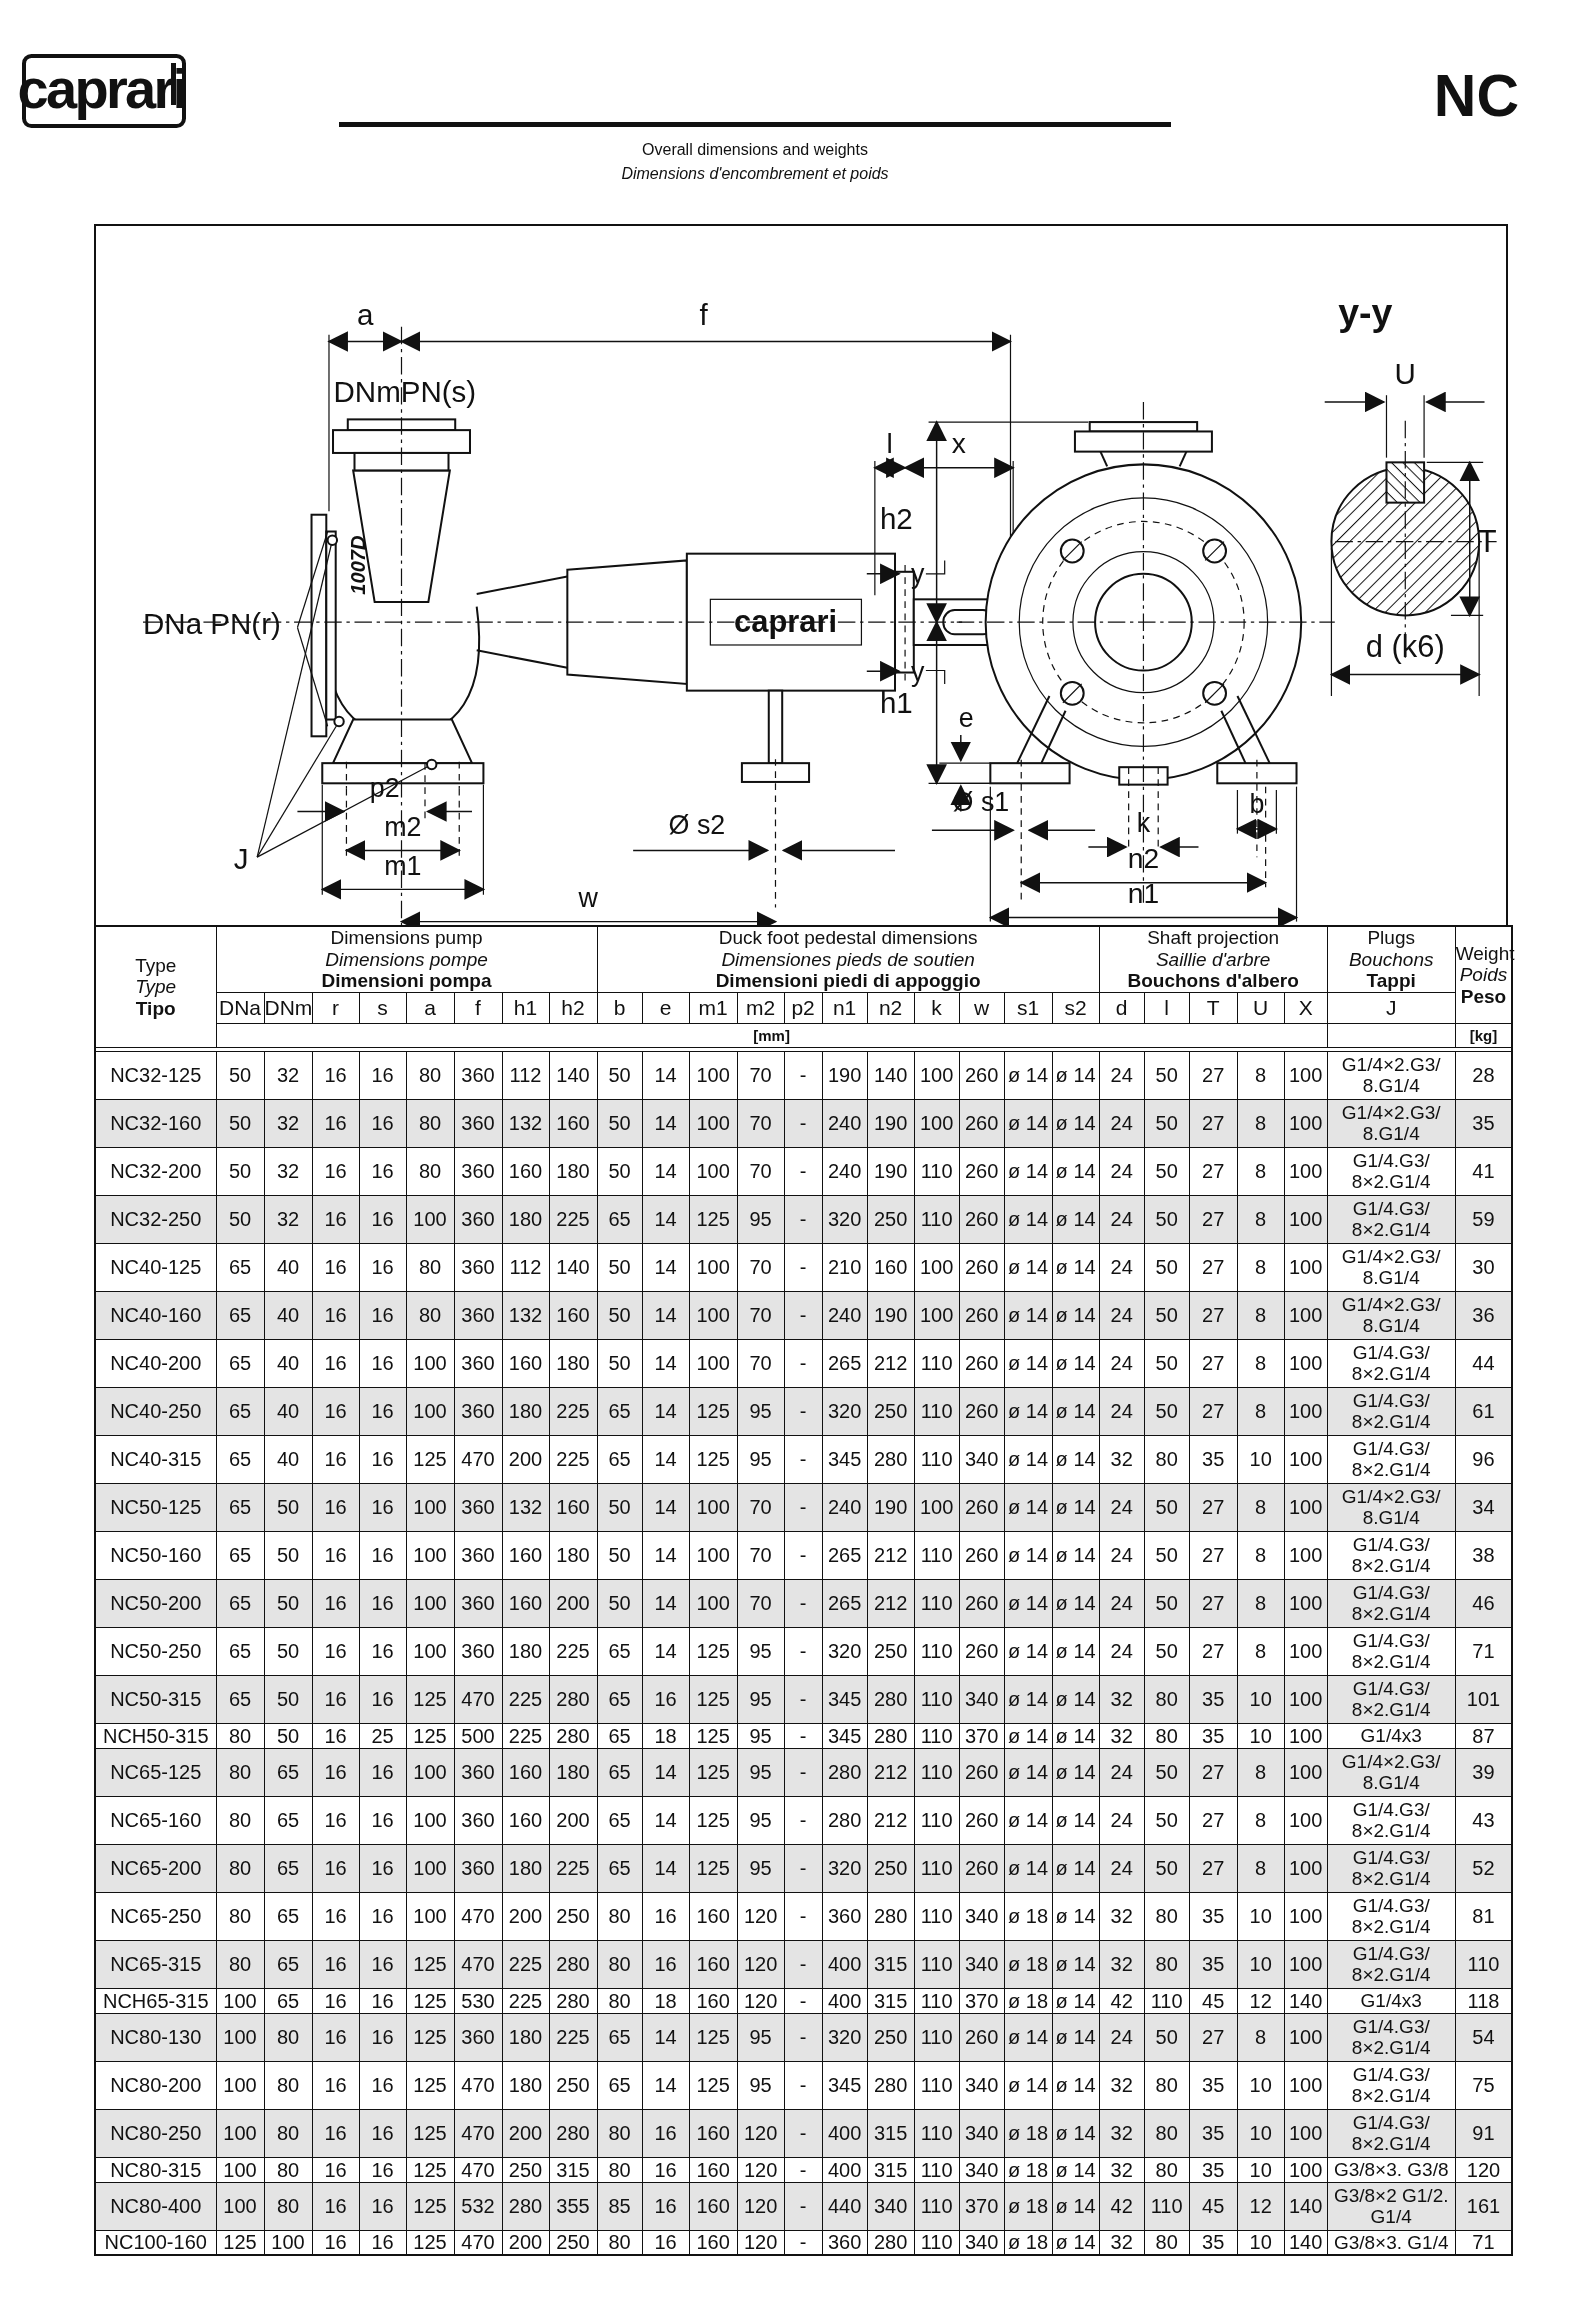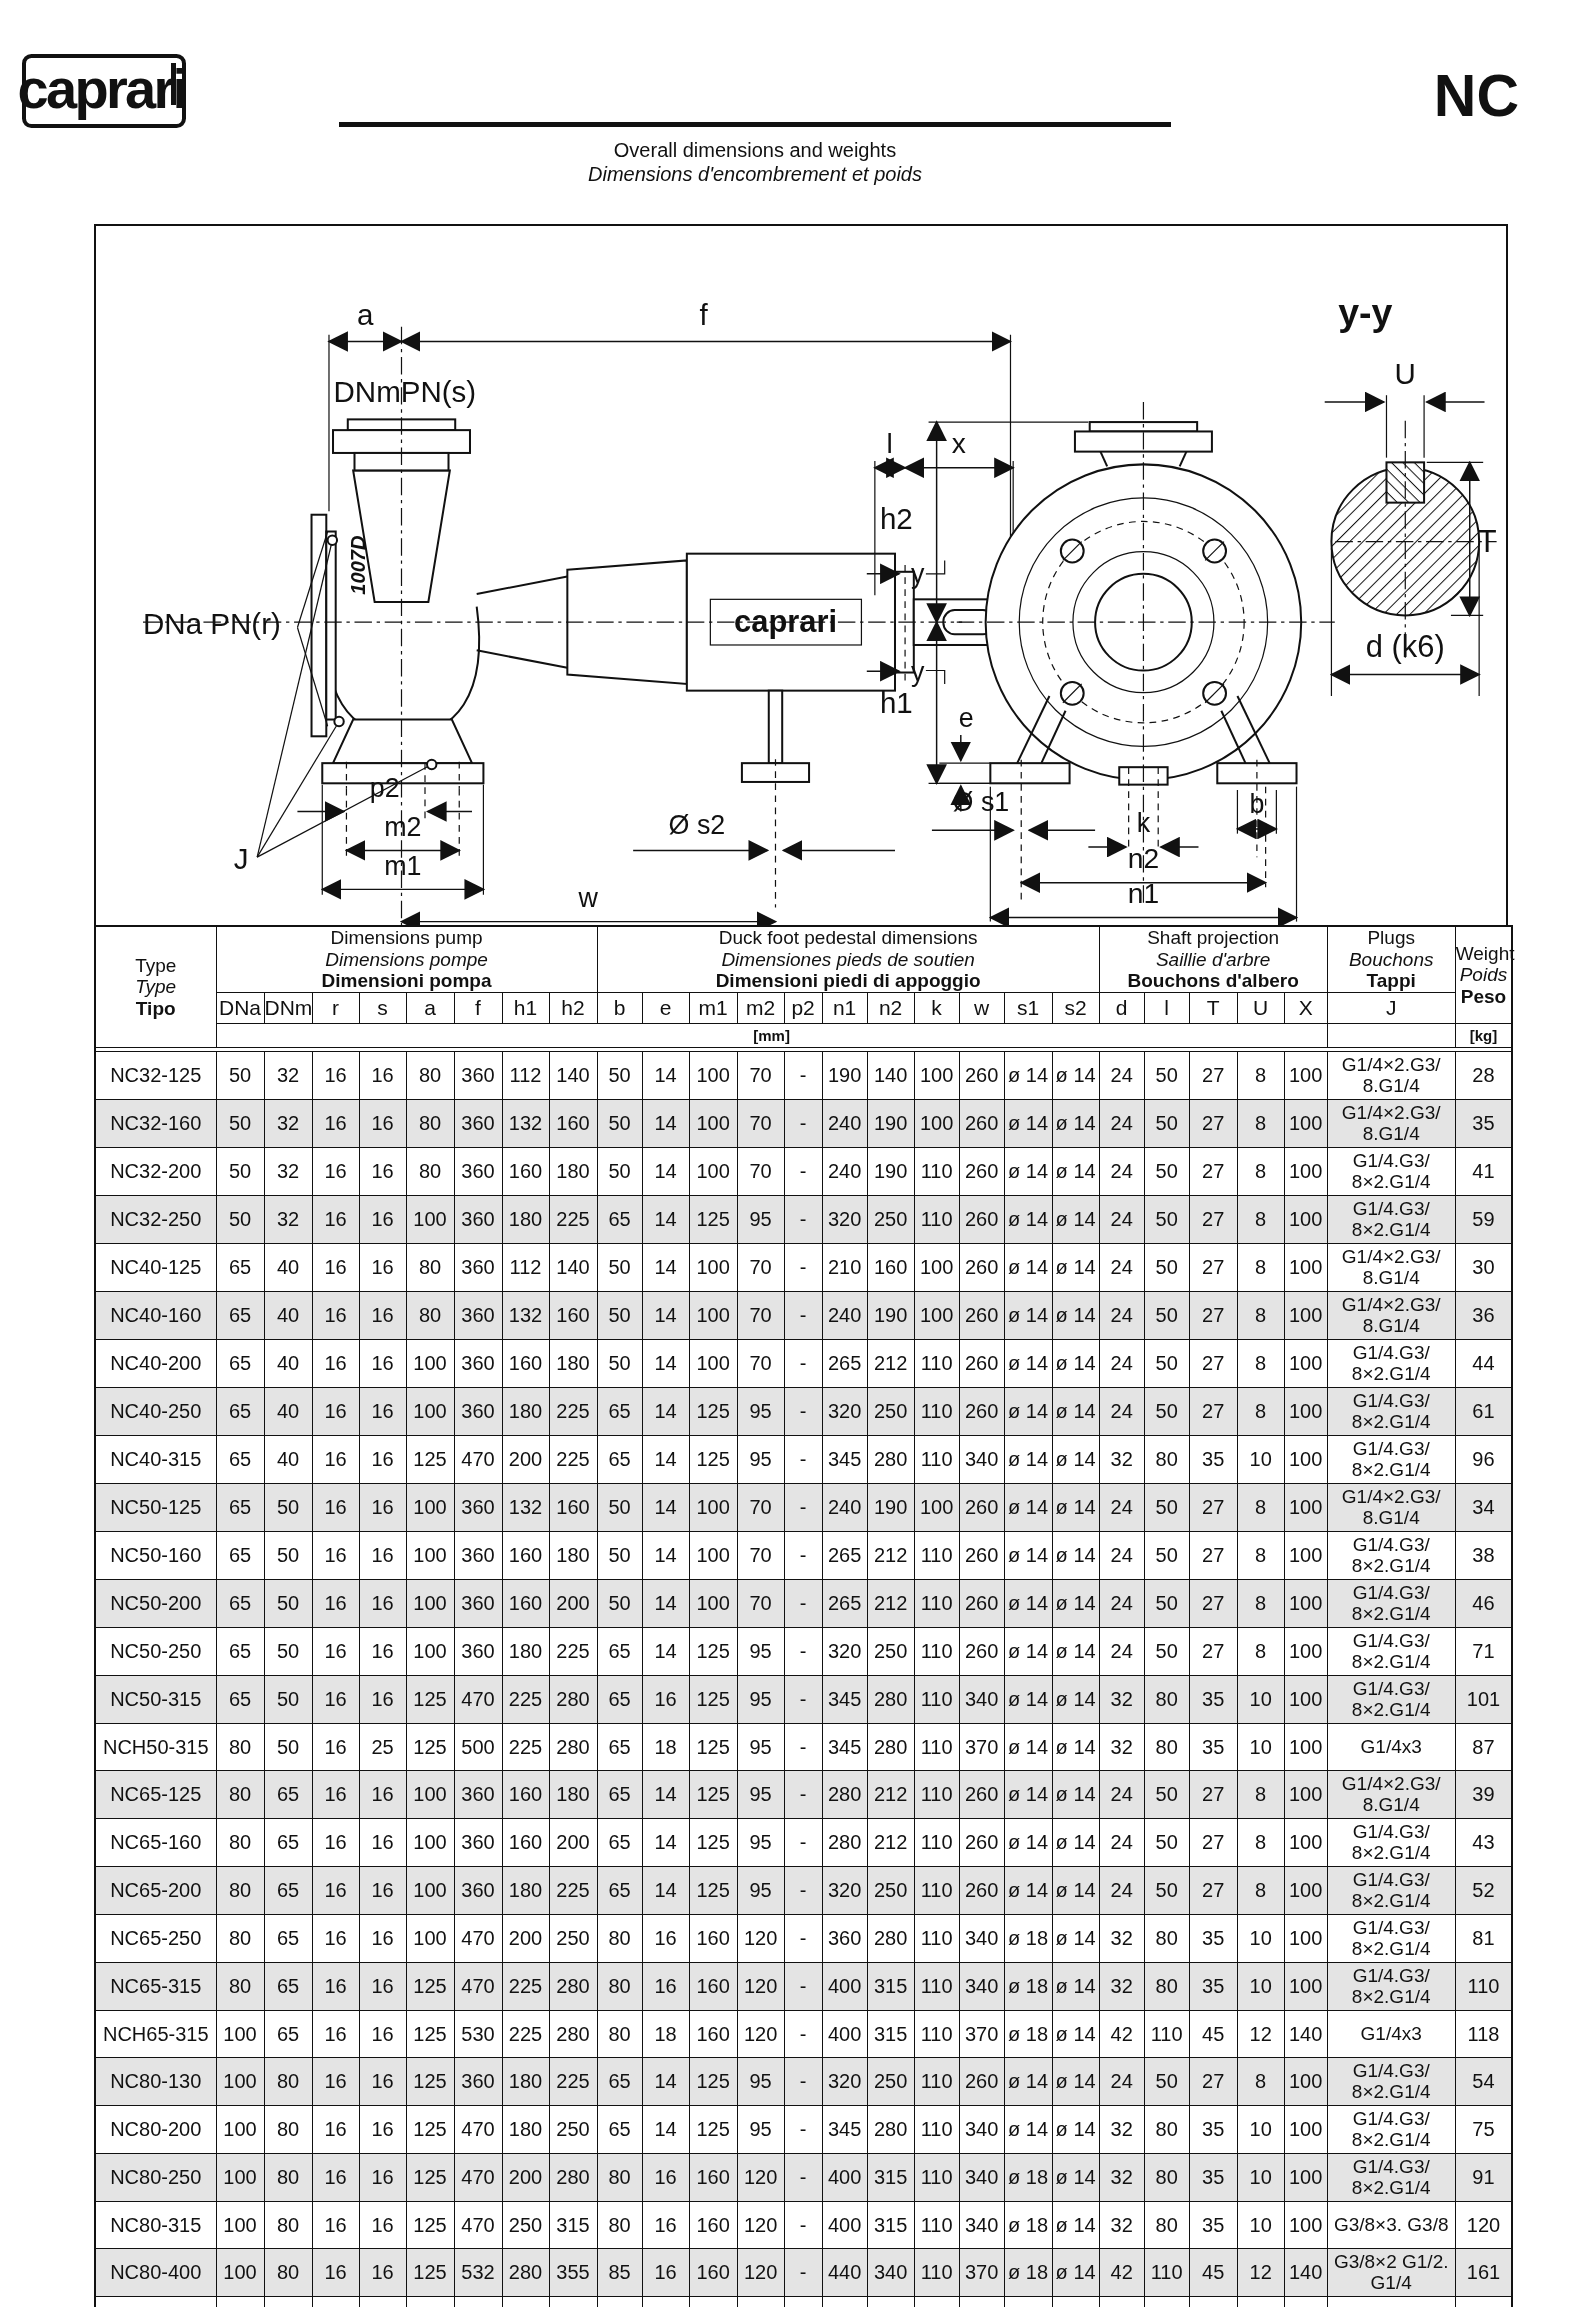--- a/index.html
+++ b/index.html
@@ -10,21 +10,21 @@
   
   .page-header { position: relative; height: 224px; }
   .logo {
     position: absolute; left: 21.5px; top: 54px; width: 164px; height: 74px;
     border: 4.7px solid #111; border-radius: 9.4px; display: flex; align-items: center; justify-content: center;
     font-weight: bold; font-size: 56px; letter-spacing: -2.7px; padding: 0 6.7px 5.4px 2.7px;
   }
   .logo::after { content:""; position:absolute; right: 6px; top: 5.4px; height: 42px; width: 4.7px; background:#111; }
   .rule { position: absolute; left: 339px; top: 122px; width: 832px; height: 4.7px; background: #111; }
   .code { position: absolute; right: 75px; top: 62px; font-size: 59px; font-weight: bold; }
-  .titles { position: absolute; left: 339px; top: 138px; width: 832px; text-align: center; font-size: 20px; line-height: 24px; }
+  .titles { position: absolute; left: 339px; top: 138px; width: 832px; text-align: center; font-size: 16px; line-height: 24px; }
   .t-fr { font-style: italic; }
   .t-it { font-weight: bold; }
   
   .drawing-panel { margin-left: 94px; width: 1414px; height: 701px; border: 2px solid #111; border-bottom: none; position: relative; background: #fff; }
   svg { display: block; }
   .ln { stroke: #111; stroke-width: 3; fill: none; }
   .lnw { stroke: #111; stroke-width: 3; fill: #fff; }
   .tn { stroke: #111; stroke-width: 1.8; fill: none; }
   .dm { stroke: #111; stroke-width: 2.2; fill: none; }
   .cl { stroke: #111; stroke-width: 1.8; fill: none; stroke-dasharray: 26 7 5 7; }
@@ -37,21 +37,21 @@
   table.dims { border-collapse: collapse; table-layout: fixed; margin-left: 94px; width: 1418px; border: 2px solid #111; }
   table.dims th, table.dims td { border: 1.3px solid #111; text-align: center; vertical-align: middle; padding: 0; }
   thead th { font-weight: normal; }
   th.grp { padding: 4px 1.3px; }
   .g-en, .g-fr, .g-it { font-size: 19px; line-height: 21.5px; }
   .g-fr { font-style: italic; } .g-it { font-weight: bold; }
   tr.letters th { height: 31px; font-size: 21px; }
   tr.units td { height: 24px; font-weight: bold; font-size: 15px; }
   tr.sep td { height: 4px; border-left: none; border-right: none; padding: 0; }
   tbody tr { height: 48px; }
-  tbody tr.compact { height: 47px; margin-top: 36px; }
+  tbody tr.compact { height: 25px; margin-top: 36px; }
   tbody td { font-size: 20px; line-height: 22px; border-width: 2px 1.3px; }
   tbody tr.gray td { background: #e4e4e4; }
   td.plug { white-space: pre-line; font-size: 19px; line-height: 21px; }
 </style>
 </head>
 <body>
 
 <div class="page-header">
   <div class="logo">
     <span>caprari</span>

